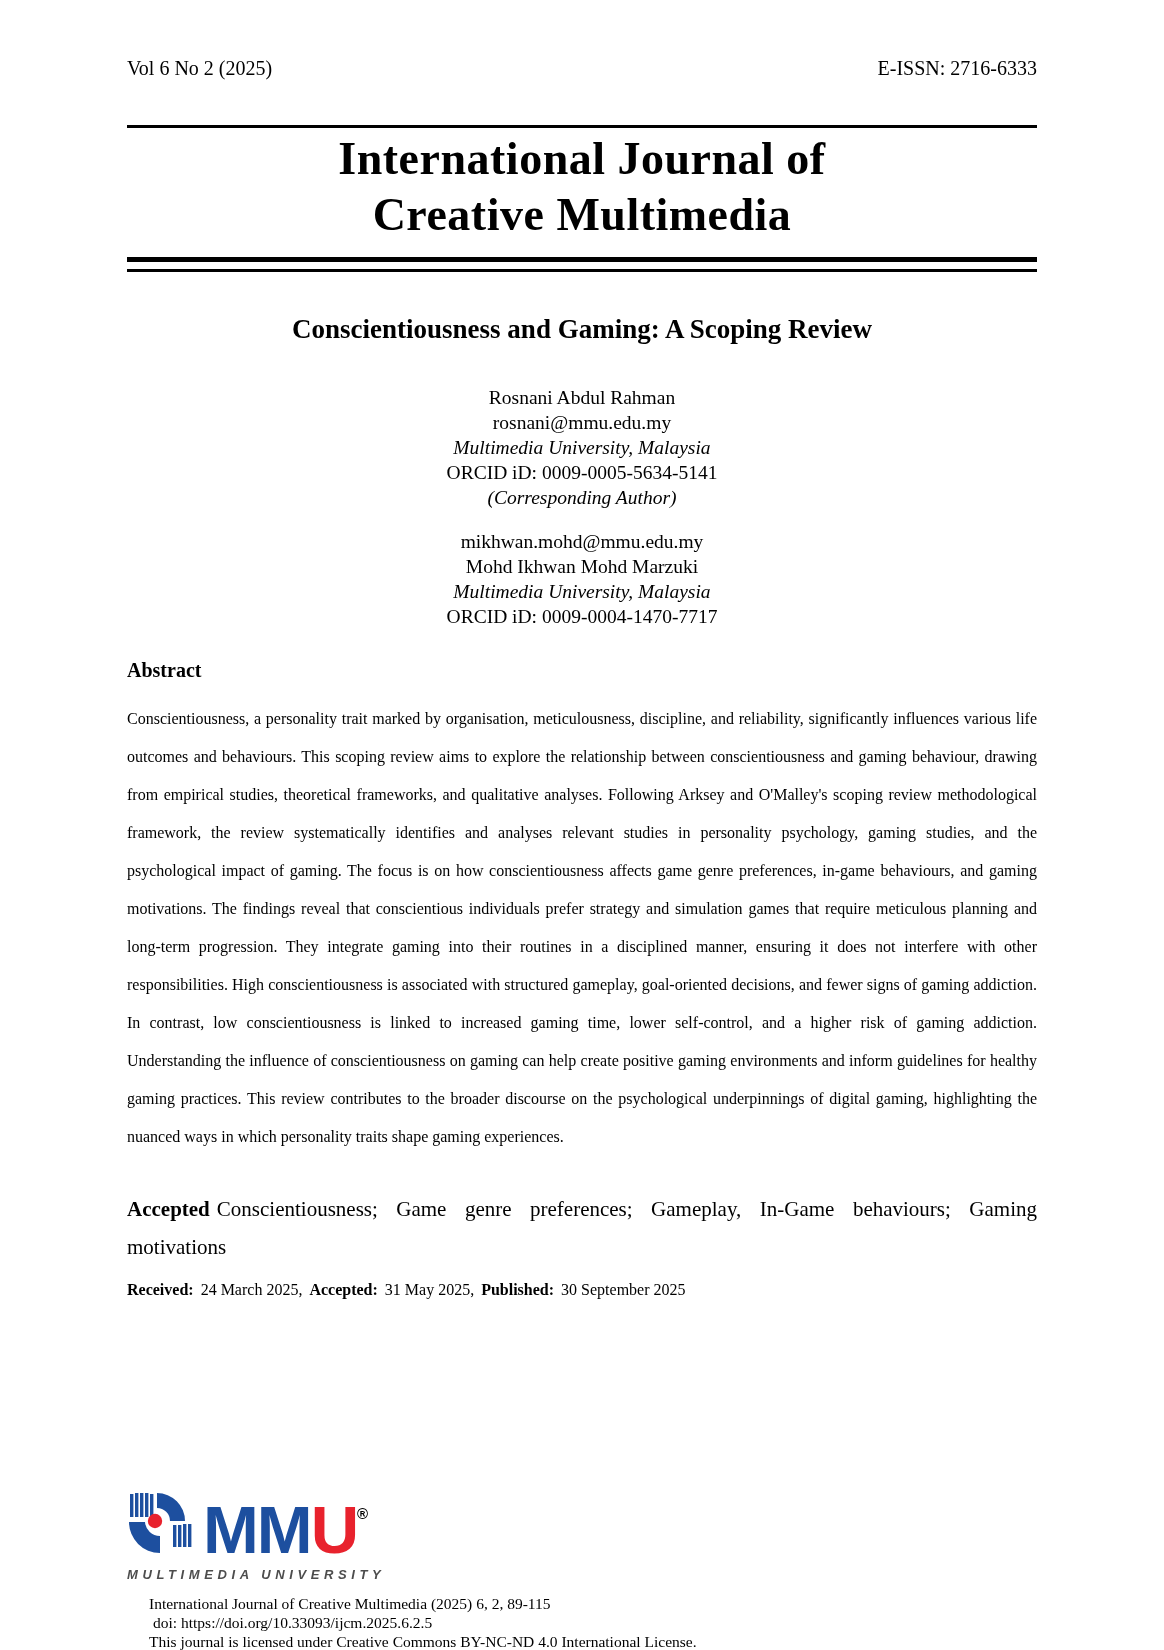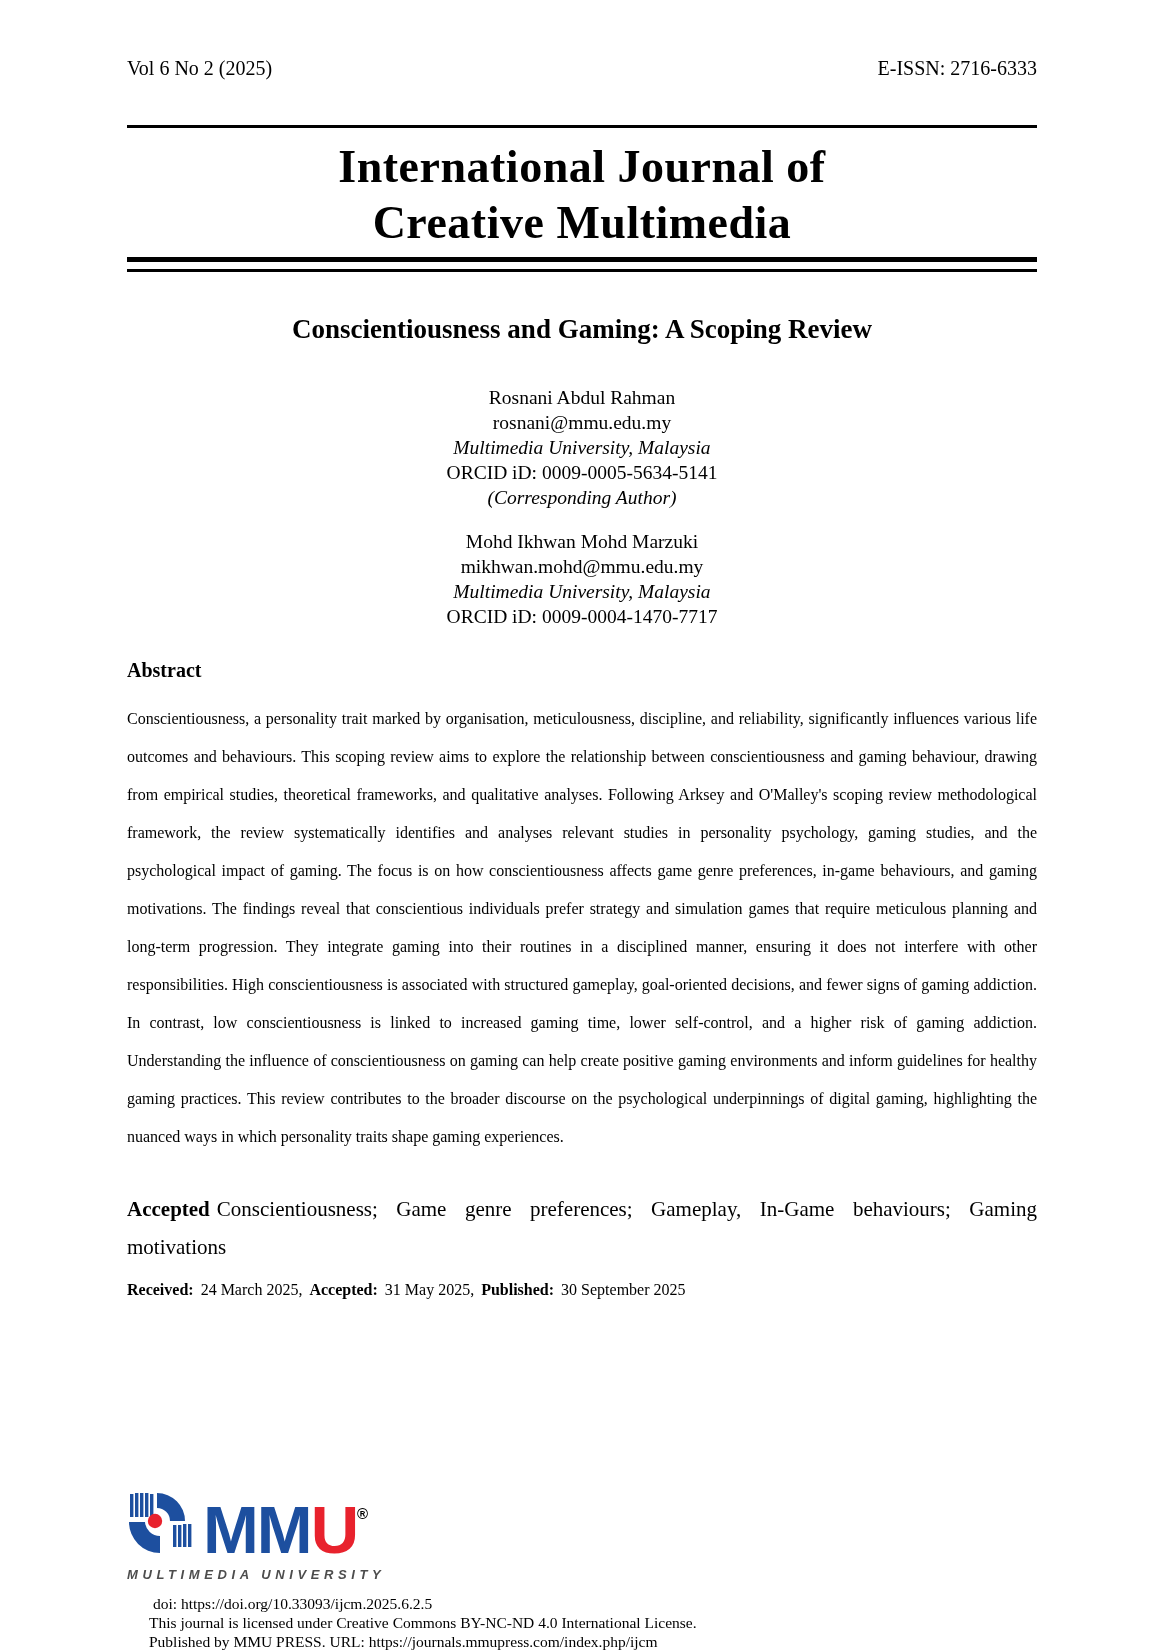--- a/index.html
+++ b/index.html
@@ -23,21 +23,21 @@
     font-size: 20px;
   }
 
   
   .rule-top { position: absolute; top: 125px; height: 3px; background: #000; }
   .rule-thick { position: absolute; top: 257px; height: 5px; background: #000; }
   .rule-thin { position: absolute; top: 269px; height: 2.5px; background: #000; }
 
   
   .journal-title {
-    position: absolute; top: 139px;
+    position: absolute; top: 131px;
     text-align: center;
     font-size: 46px; font-weight: bold;
     line-height: 56px;
     letter-spacing: 0.5px;
   }
 
   
   .article-section { position: absolute; top: 311px; text-align: center; }
   .article-title { font-size: 27px; font-weight: bold; line-height: 36px; }
   .authors { margin-top: 38px; font-size: 19.5px; line-height: 25px; }
@@ -112,22 +112,22 @@
 
     <div class="authors">
       <div class="author-block">
         <div>Rosnani Abdul Rahman</div>
         <div>rosnani@mmu.edu.my</div>
         <div class="italic">Multimedia University, Malaysia</div>
         <div>ORCID iD: 0009-0005-5634-5141</div>
         <div class="italic">(Corresponding Author)</div>
       </div>
       <div class="author-block">
+        <div>mikhwan.mohd@mmu.edu.my</div>
         <div>Mohd Ikhwan Mohd Marzuki</div>
-        <div>mikhwan.mohd@mmu.edu.my</div>
         <div class="italic">Multimedia University, Malaysia</div>
         <div>ORCID iD: 0009-0004-1470-7717</div>
       </div>
     </div>
   </div>
 
   <div class="abstract-section content-x">
     <div class="abstract-heading">Abstract</div>
     <div class="abstract-body">Conscientiousness, a personality trait marked by organisation, meticulousness, discipline, and reliability, significantly influences various life outcomes and behaviours. This scoping review aims to explore the relationship between conscientiousness and gaming behaviour, drawing from empirical studies, theoretical frameworks, and qualitative analyses. Following Arksey and O'Malley's scoping review methodological framework, the review systematically identifies and analyses relevant studies in personality psychology, gaming studies, and the psychological impact of gaming. The focus is on how conscientiousness affects game genre preferences, in-game behaviours, and gaming motivations. The findings reveal that conscientious individuals prefer strategy and simulation games that require meticulous planning and long-term progression. They integrate gaming into their routines in a disciplined manner, ensuring it does not interfere with other responsibilities. High conscientiousness is associated with structured gameplay, goal-oriented decisions, and fewer signs of gaming addiction. In contrast, low conscientiousness is linked to increased gaming time, lower self-control, and a higher risk of gaming addiction. Understanding the influence of conscientiousness on gaming can help create positive gaming environments and inform guidelines for healthy gaming practices. This review contributes to the broader discourse on the psychological underpinnings of digital gaming, highlighting the nuanced ways in which personality traits shape gaming experiences.</div>
 
@@ -159,20 +159,21 @@
             <rect x="61" y="33" width="3.4" height="23"></rect>
           </g>
           <circle cx="28" cy="30" r="7.2" fill="#e8222d"></circle>
         </svg>
         <div class="mmu-wordmark"><span style="color:#1d4f9f">MM</span><span style="color:#e8222d">U</span><span class="mmu-reg" style="color:#000">®</span></div>
       </div>
       <div class="mmu-subtitle" style="color:#4d4d4d">MULTIMEDIA UNIVERSITY</div>
     </div>
 
     <div class="footer-meta">
+      <div>International Journal of Creative Multimedia (2025) 6, 2, 89-115</div>
       <div style="padding-left:4px">doi: https://doi.org/10.33093/ijcm.2025.6.2.5</div>
       <div>This journal is licensed under Creative Commons BY-NC-ND 4.0 International License.</div>
       <div>Published by MMU PRESS. URL: https://journals.mmupress.com/index.php/ijcm</div>
     </div>
 
     <svg class="cc-badge" width="100" height="44" viewBox="0 0 100 44" xmlns="http://www.w3.org/2000/svg" aria-hidden="true">
       <rect x="0.5" y="0.5" width="99" height="43" rx="3" fill="#000000" stroke="#7a7a7a"></rect>
 
       <g>
         <circle cx="16" cy="16" r="10" fill="none" stroke="#ffffff" stroke-width="2.2"></circle>

